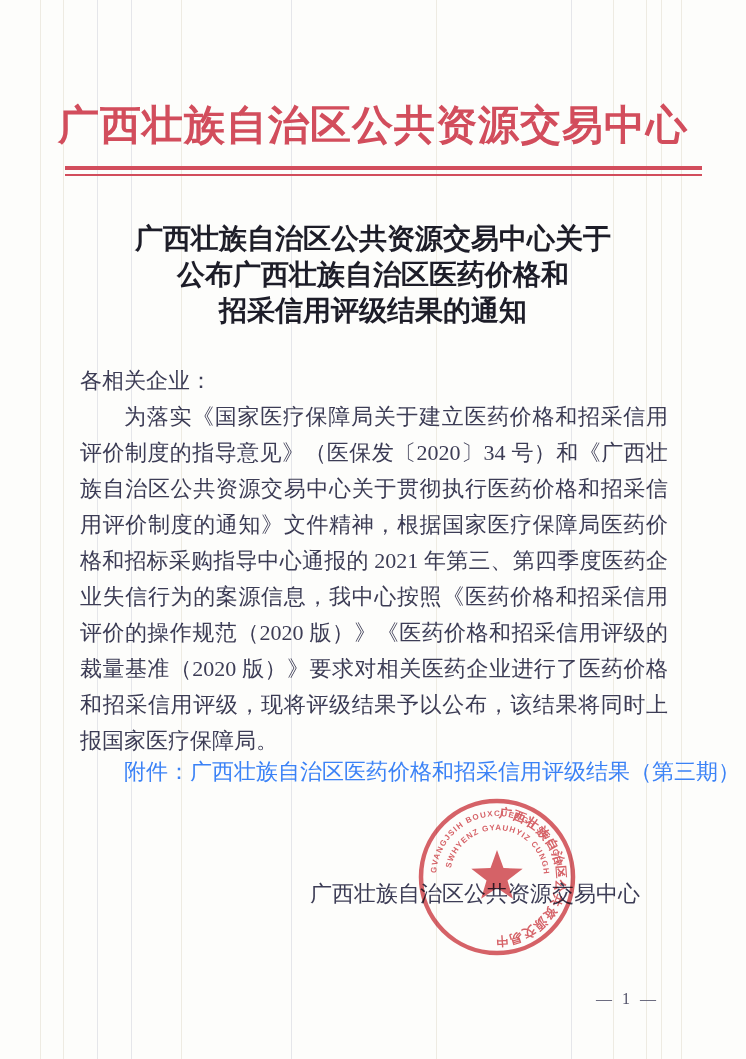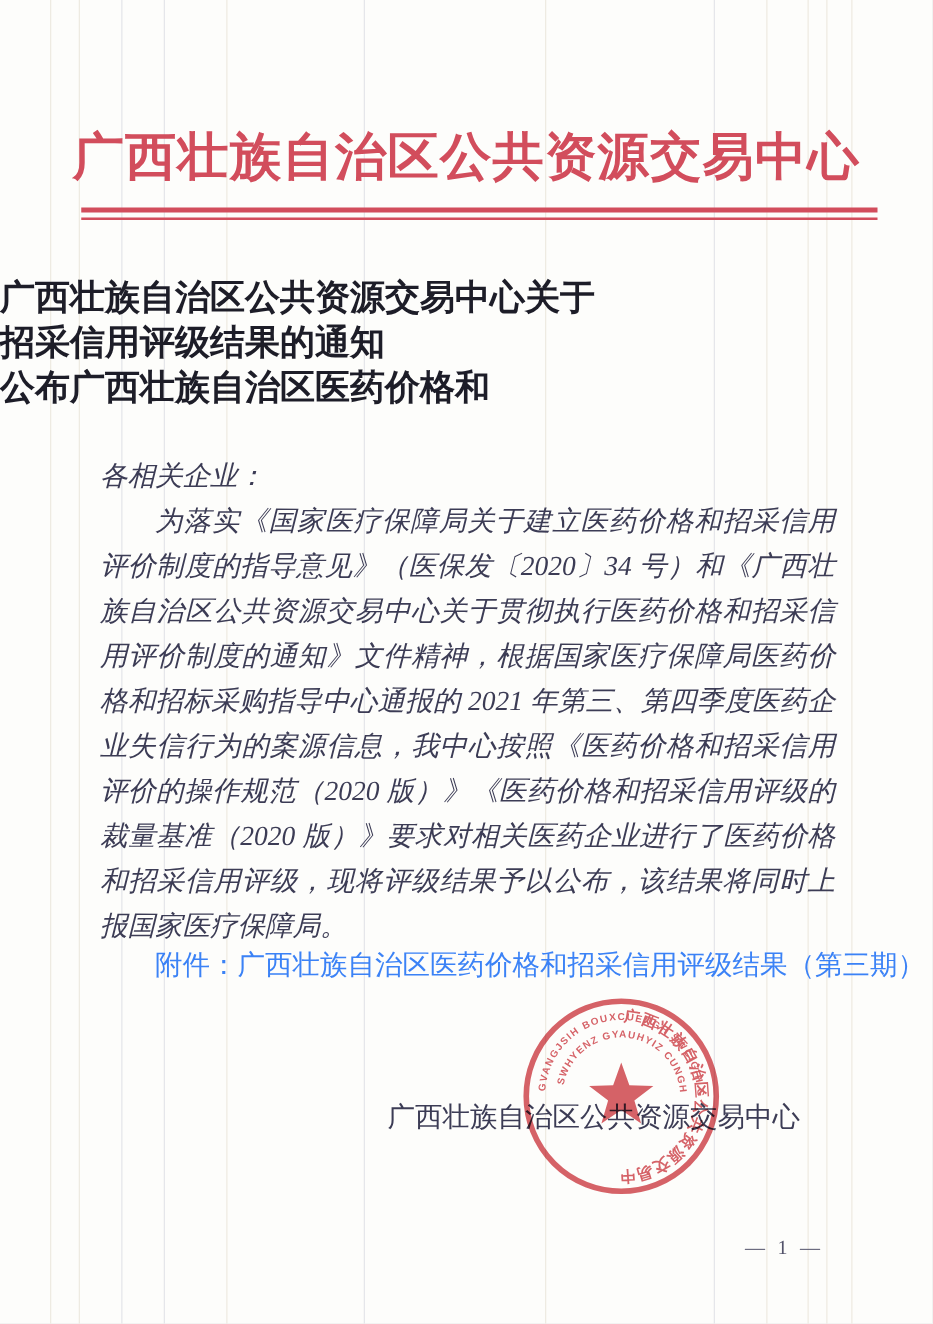--- a/index.html
+++ b/index.html
@@ -36,37 +36,37 @@
   }
   .rule { position: absolute; left: 65px; right: 44px; }
   .rule-thick { top: 166px; height: 4px; background: #d24d5c; }
   .rule-thin  { top: 174px; height: 2px; background: #d24d5c; }
 
   .doc-title {
     position: absolute;
     top: 221px;
     left: 0;
     width: 100%;
-    text-align: left;
+    text-align: center;
     font-size: 28px;
     font-weight: bold;
     line-height: 36px;
     color: #1d1d28;
   }
 
   .body-block {
     position: absolute;
     top: 363px;
     left: 80px;
     width: 588px;
     font-size: 22px;
     line-height: 36px;
     color: #3c3c55;
   }
-  .body-block p { margin: 0; font-style: italic; }
+  .body-block p { margin: 0; }
   .salutation { text-indent: 0; }
   .para {
     text-indent: 2em;
     text-align: justify;
     text-justify: inter-ideograph;
   }
 
   .attachment {
     position: absolute;
     top: 754px;
@@ -142,22 +142,22 @@
   <div class="vline" style="left:646px"></div>
   <div class="vline" style="left:661px"></div>
   <div class="vline" style="left:681px"></div>
 
   <div class="letterhead">广西壮族自治区公共资源交易中心</div>
   <div class="rule rule-thick"></div>
   <div class="rule rule-thin"></div>
 
   <div class="doc-title">
     <div>广西壮族自治区公共资源交易中心关于</div>
+    <div>公布广西壮族自治区医药价格和</div>
     <div>招采信用评级结果的通知</div>
-    <div>公布广西壮族自治区医药价格和</div>
   </div>
 
   <div class="body-block">
     <p class="salutation">各相关企业：</p>
     <p class="para">为落实《国家医疗保障局关于建立医药价格和招采信用评价制度的指导意见》（医保发〔2020〕34 号）和《广西壮族自治区公共资源交易中心关于贯彻执行医药价格和招采信用评价制度的通知》文件精神，根据国家医疗保障局医药价格和招标采购指导中心通报的 2021 年第三、第四季度医药企业失信行为的案源信息，我中心按照《医药价格和招采信用评价的操作规范（2020 版）》《医药价格和招采信用评级的裁量基准（2020 版）》要求对相关医药企业进行了医药价格和招采信用评级，现将评级结果予以公布，该结果将同时上报国家医疗保障局。</p>
   </div>
 
   <p class="attachment">附件：广西壮族自治区医药价格和招采信用评级结果（第三期）</p>
 
   <div class="sign-block">

